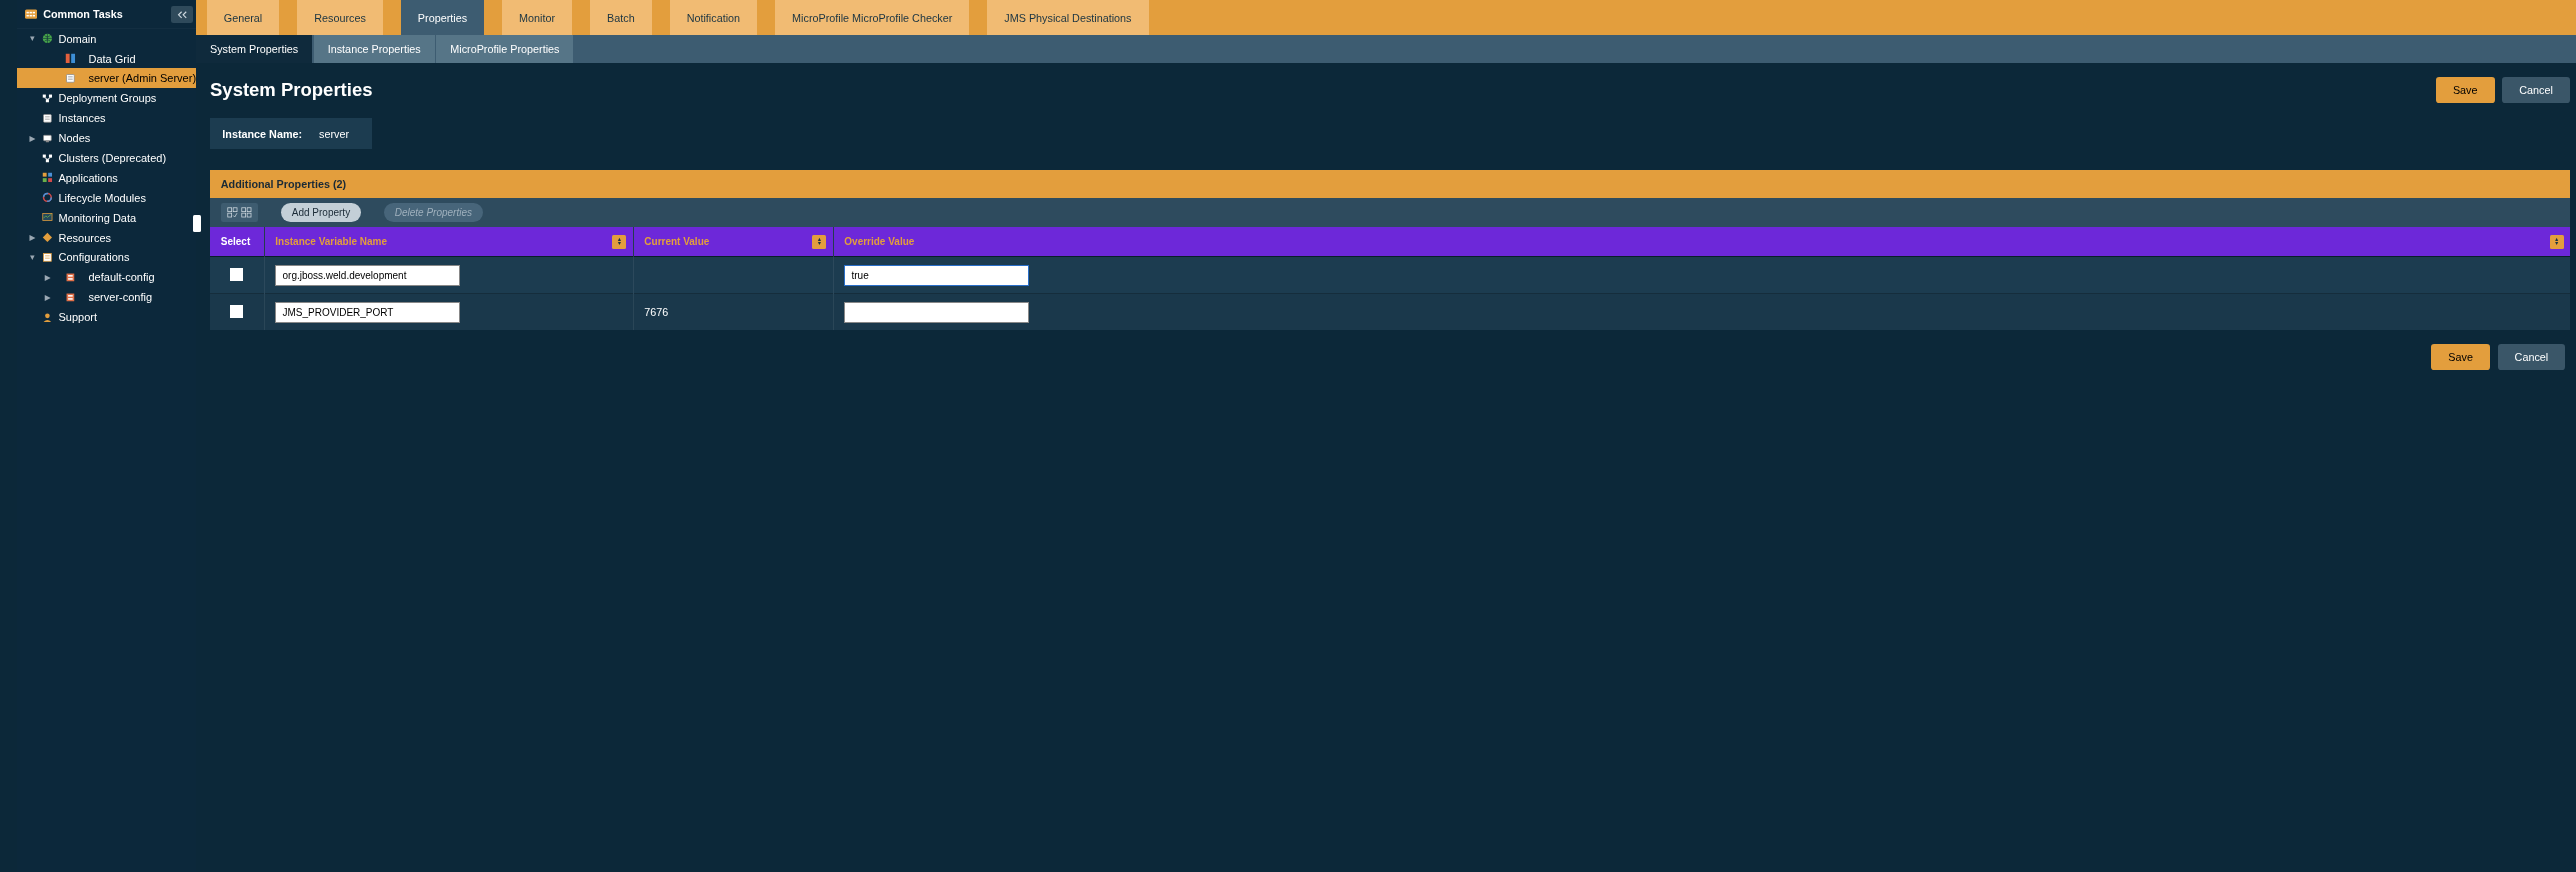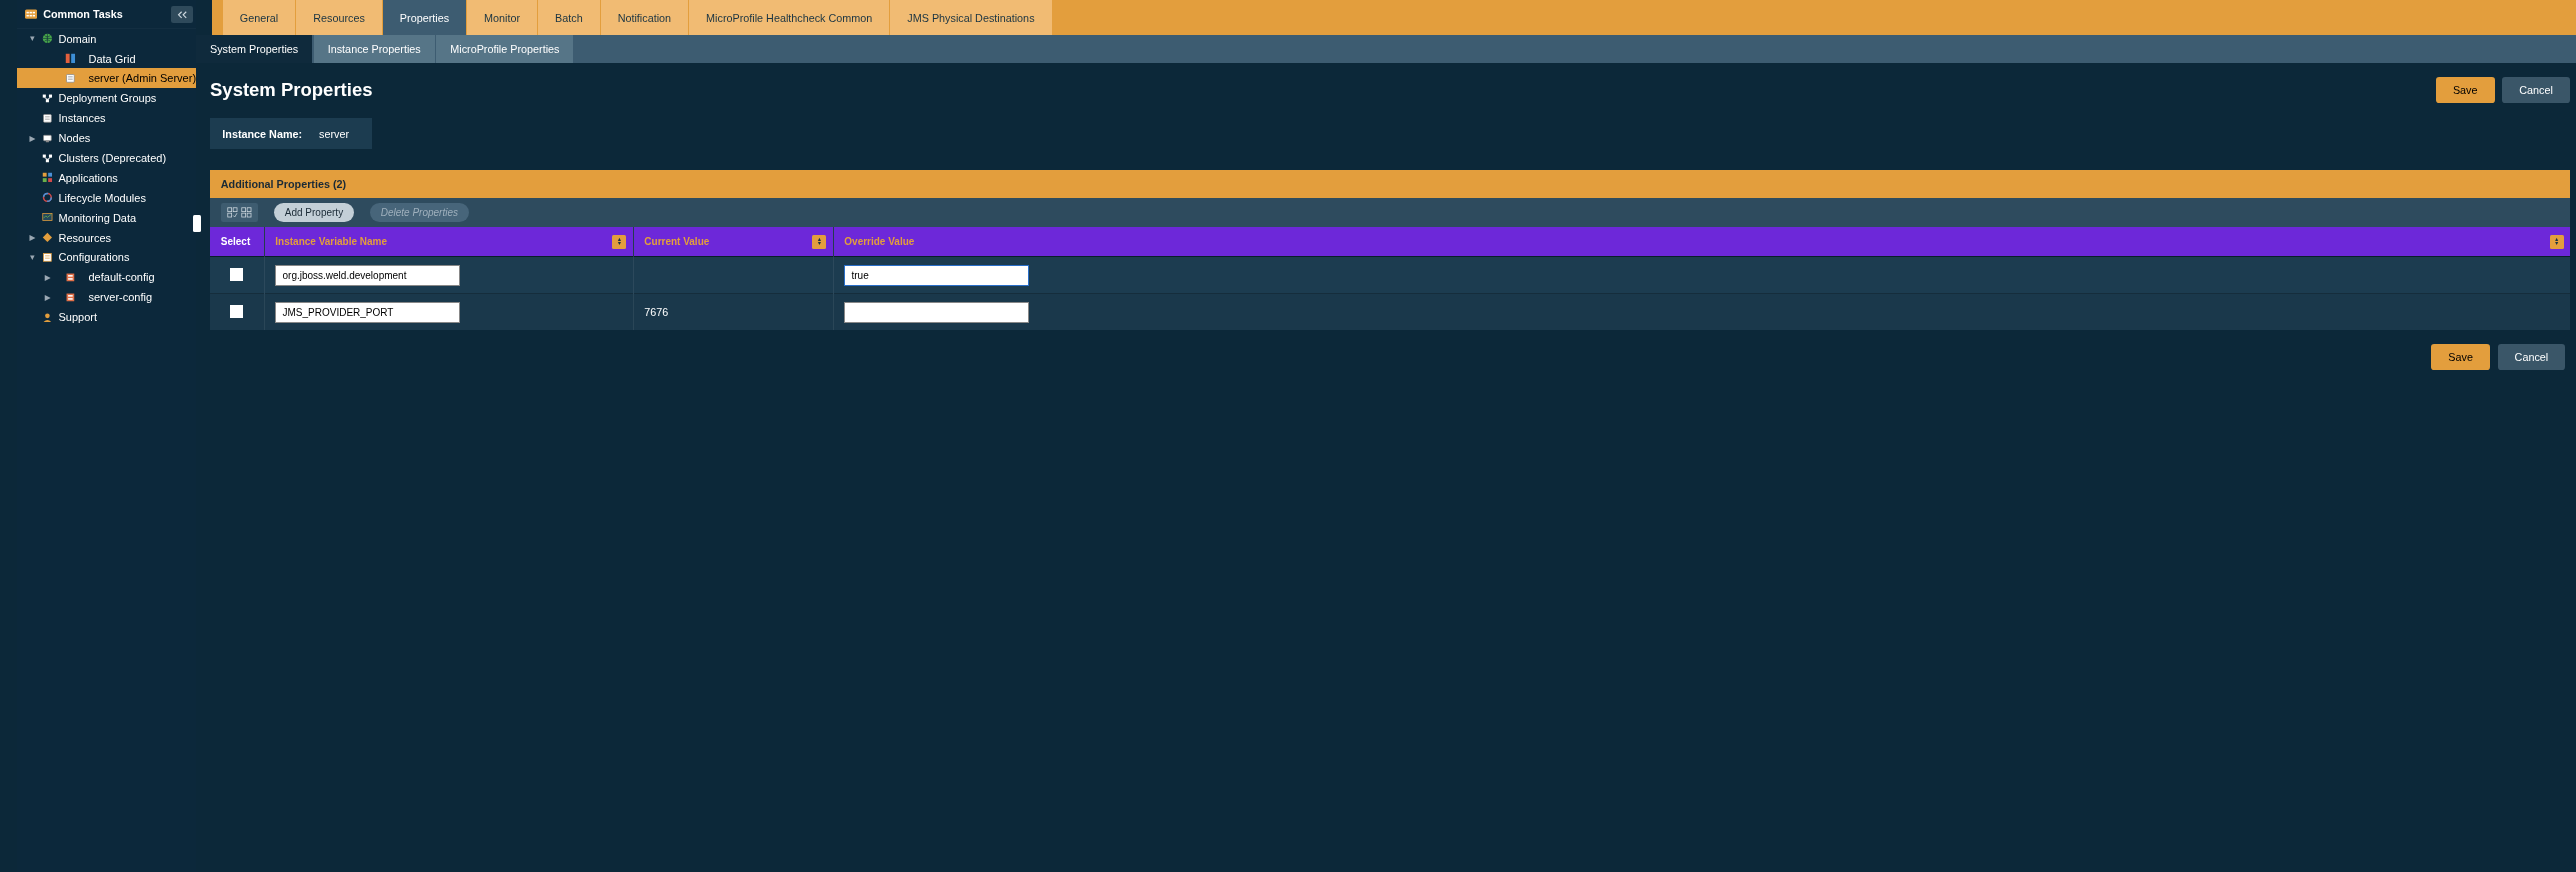--- a/index.html
+++ b/index.html
@@ -16,21 +16,21 @@
   .tree-item.depth-2 { padding-left: 26px; gap: 12px; }
   .tree-item.selected { background: #e39e3d; color:#000; }
   .tree-item .label { font-size: 11px; }
   .tree-item.selected .label { color:#000; }
   .tree-icon { width:12.3px; height:12.3px; display:inline-flex; align-items:center; justify-content:center; flex-shrink:0; }
   .expander { width:9.2px; display:inline-flex; justify-content:center; color:#9aa7b2; font-size:7.7px; flex-shrink:0; }
   .mid-handle { position:absolute; right:-4.6px; top:215px; width:7.7px; height:17px; background:#fff; border-radius:1.5px; }
 
   
   .main { flex:1; display:flex; flex-direction:column; overflow:hidden; }
-  .topbar { background:#e39e3d; padding:0 10.8px; display:flex; align-items:stretch; gap:1px; height:35px;margin-left:16px; }
+  .topbar { background:#e39e3d; padding:0 10.8px; display:flex; align-items:stretch; gap:18px; height:35px; }
   .toptab { background:#f1bb73; color:#1a3442; padding:0 17px; display:flex; align-items:center; cursor:pointer; font-size:10.8px; }
   .toptab.active { background:#3d5c71; color:#fff; }
   .topbar-gap { flex:1; background:transparent; }
 
   .subtabs { background:#3d5c71; padding:0 0 0 0; display:flex; gap:1.5px; height:28px; }
   .subtab { padding:0 14px; background:#567587; color:#fff; display:flex; align-items:center; cursor:pointer; font-size:10.8px; }
   .subtab.active { background:#0f2a3c; color:#fff; }
 
   .content { flex:1; overflow:auto; padding: 14px 6.2px 23px 14px; background:#0c2839; }
 
@@ -38,21 +38,21 @@
   .page-title { font-size:18.5px; font-weight:bold; flex:1; }
   .btn { padding:7px 17px; border-radius:3.1px; border:none; cursor:pointer; font-size:10.8px; margin-left:7.7px; }
   .btn-primary { background:#e39e3d; color:#000; }
   .btn-secondary { background:#3a5668; color:#fff; }
 
   .instance-box { display:inline-flex; background:#1c3c50; padding:9.2px 23px 9.2px 12.3px; gap:17px; font-size:10.8px; margin-bottom:21.5px; }
   .instance-box .lbl { font-weight:bold; }
 
   .table-wrap {}
   .table-header-bar { background:#e39e3d; color:#1a2a36; font-weight:bold; padding:7.7px 10.8px; font-size:10.8px; }
-  .table-toolbar { background:#2e4b5e; padding:5.4px 10.8px; display:flex; align-items:center; gap:16px; }
+  .table-toolbar { background:#2e4b5e; padding:5.4px 10.8px; display:flex; align-items:center; gap:23px; }
   .tool-icons { display:flex; gap:0; background:#3e5c70; border-radius:2.3px; padding:2.3px 4.6px; }
   .tool-icon { width:14px; height:14px; display:flex; align-items:center; justify-content:center; cursor:pointer; }
   .pill { border-radius:10.8px; padding:3.8px 10.8px; font-size:10px; cursor:pointer; }
   .pill.add { background:#c3cfd7; color:#1a2a36; }
   .pill.delete { background:#47657a; color:#9fb0bd; font-style:italic; }
 
   table.props { width:100%; border-collapse:collapse; }
   table.props thead th { background:#6d28d9; text-align:left; padding:9.2px 10.8px; font-size:10px; font-weight:bold; color:#e39e3d; border-left:0.8px solid rgba(255,255,255,0.1); position:relative; }
   table.props thead th:first-child { color:#fff; border-left:none; }
   table.props thead th .sorter { position:absolute; right:6.2px; top:50%; transform:translateY(-50%); width:14px; height:14px; background:#e39e3d; border-radius:1.5px; display:flex; flex-direction:column; align-items:center; justify-content:center; gap:0; font-size:5.4px; color:#1a3442; line-height:3.8px; }
@@ -263,21 +263,21 @@
   </div>
 
   <div class="main">
     <div class="topbar" id="topbar">
         <div class="toptab">General</div>
         <div class="toptab">Resources</div>
         <div class="toptab active">Properties</div>
         <div class="toptab">Monitor</div>
         <div class="toptab">Batch</div>
         <div class="toptab">Notification</div>
-        <div class="toptab">MicroProfile Healthcheck Common</div>
+        <div class="toptab">MicroProfile MicroProfile Checker</div>
         <div class="toptab">JMS Physical Destinations</div>
         <div class="topbar-gap"></div>
       </div>
     <div class="subtabs" id="subtabs">
         <div class="subtab active">System Properties</div>
         <div class="subtab">Instance Properties</div>
         <div class="subtab">MicroProfile Properties</div>
       </div>
 
     <div class="content">

